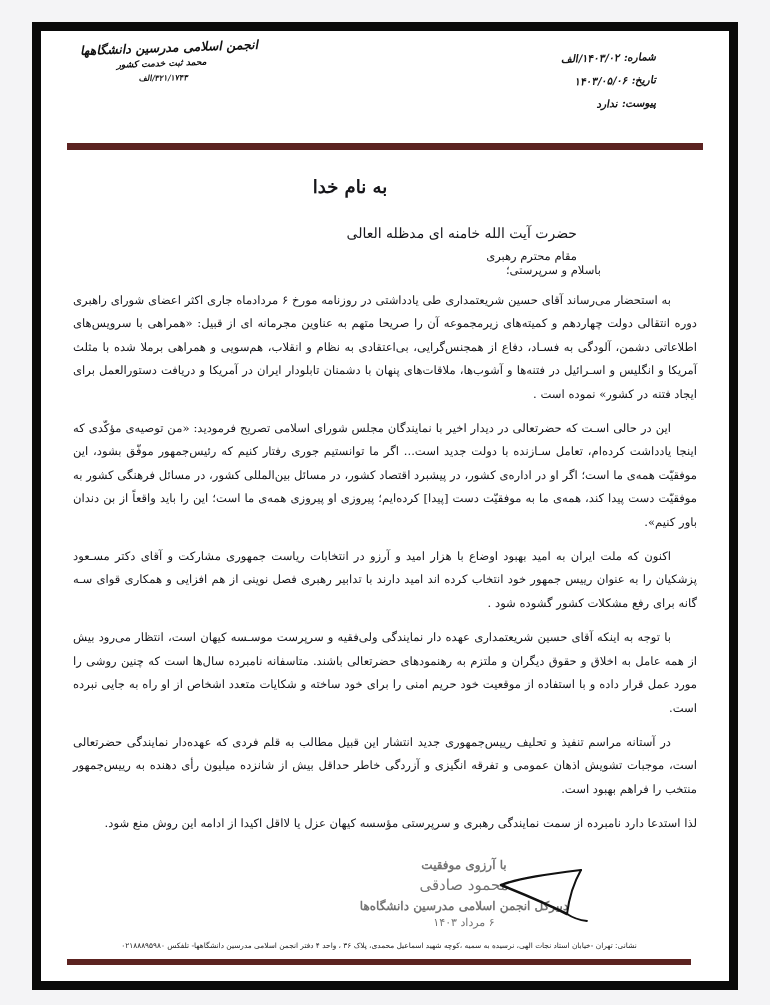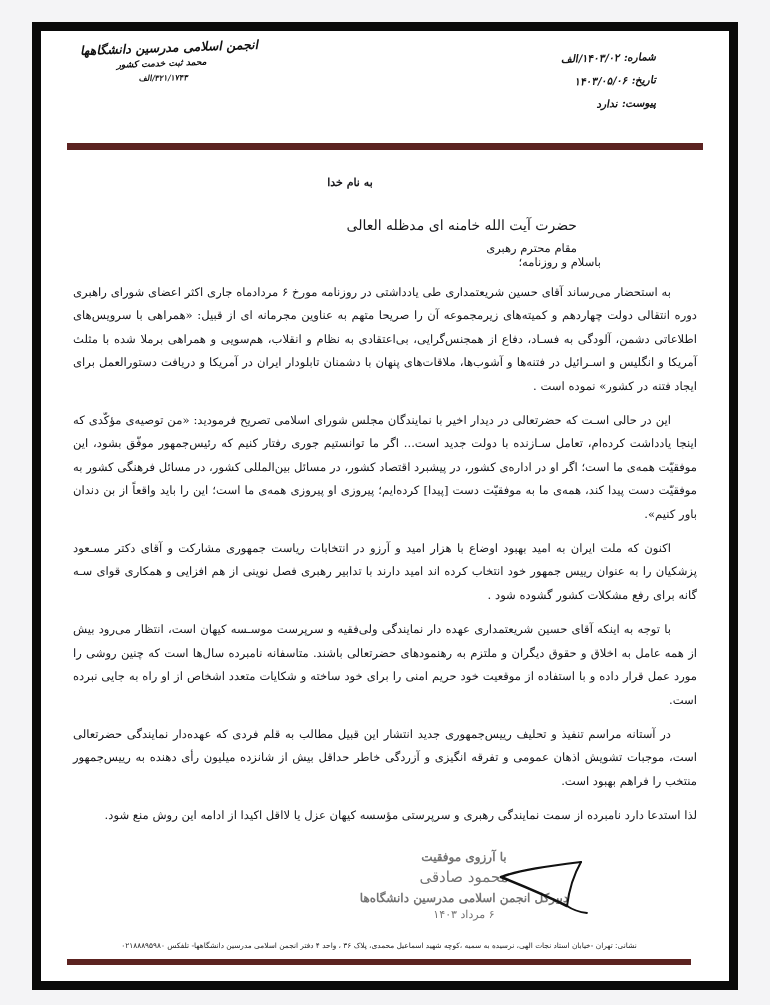--- a/index.html
+++ b/index.html
@@ -130,21 +130,21 @@
   .letter-body {
     padding: 26px 32px 0 32px;
     direction: rtl;
     text-align: justify;
     font-family: "DejaVu Serif", "Liberation Serif", serif;
     color: #16161a;
   }
 
   .bismillah {
     text-align: center;
-    font-size: 11px;
+    font-size: 18px;
     font-weight: 700;
     margin-bottom: 19px;
     padding-right: 70px;
   }
 
   .addressee {
     font-size: 14px;
     font-weight: 400;
     text-align: right;
     padding-right: 120px;
@@ -241,21 +241,21 @@
       </div>
 
       <div class="rule-top"></div>
 
       <div class="letter-body">
 
         <div class="bismillah">به نام خدا</div>
 
         <div class="addressee">حضرت آیت الله خامنه ای مدظله العالی</div>
         <div class="addressee-role">مقام محترم رهبری</div>
-        <div class="greeting">باسلام و روزنامه؛</div>
+        <div class="greeting">باسلام و سرپرستی؛</div>
 
         <p class="para">به استحضار می‌رساند آقای حسین شریعتمداری  طی یادداشتی در روزنامه مورخ ۶ مردادماه جاری اکثر اعضای شورای راهبری دوره انتقالی دولت چهاردهم و کمیته‌های زیرمجموعه آن را صریحا متهم به عناوین مجرمانه ای از قبیل: «همراهی با سرویس‌های اطلاعاتی دشمن، آلودگی به فسـاد، دفاع از همجنس‌گرایی، بی‌اعتقادی به نظام و انقلاب، هم‌سویی و همراهی برملا شده با مثلث آمریکا و انگلیس و اسـرائیل در فتنه‌ها و آشوب‌ها، ملاقات‌های پنهان با دشمنان تابلودار ایران در آمریکا و دریافت دستورالعمل برای ایجاد فتنه در کشور» نموده است .</p>
         <p class="para">این در حالی اسـت که حضرتعالی در دیدار اخیر با نمایندگان مجلس شورای اسلامی تصریح فرمودید: «من توصیه‌ی مؤکّدی که اینجا یادداشت کرده‌ام، تعامل سـازنده با دولت جدید است... اگر ما توانستیم جوری رفتار کنیم که رئیس‌جمهور موفّق بشود، این موفقیّت همه‌ی ما است؛ اگر او در اداره‌ی کشور، در پیشبرد اقتصاد کشور، در مسائل بین‌المللی کشور، در مسائل فرهنگی کشور به موفقیّت دست پیدا کند، همه‌ی ما به موفقیّت دست [پیدا] کرده‌ایم؛ پیروزی او پیروزی همه‌ی ما است؛ این را باید واقعاً از بن دندان باور کنیم».</p>
         <p class="para">اکنون که ملت ایران به امید بهبود اوضاع با هزار امید و آرزو در انتخابات ریاست جمهوری مشارکت و آقای دکتر مسـعود پزشکیان را به عنوان رییس جمهور خود انتخاب کرده اند امید دارند با تدابیر رهبری فصل نوینی از هم افزایی و همکاری قوای سـه گانه برای رفع مشکلات کشور گشوده شود .</p>
         <p class="para">با توجه به اینکه آقای حسین شریعتمداری عهده دار نمایندگی ولی‌فقیه و سرپرست موسـسه کیهان است، انتظار می‌رود بیش از همه عامل به اخلاق و حقوق دیگران و ملتزم به رهنمودهای حضرتعالی باشند. متاسفانه نامبرده سال‌ها است که چنین روشی را مورد عمل قرار داده و با استفاده از موقعیت  خود حریم امنی را برای خود ساخته و شکایات متعدد اشخاص از او راه به جایی نبرده است.</p>
         <p class="para">در آستانه مراسم تنفیذ و تحلیف رییس‌جمهوری جدید انتشار این قبیل مطالب به قلم فردی که عهده‌دار نمایندگی حضرتعالی است، موجبات تشویش اذهان عمومی و تفرقه انگیزی و آزردگی خاطر حداقل بیش از شانزده میلیون رأی دهنده به رییس‌جمهور منتخب را فراهم بهبود است.</p>
         <p class="para no-indent">لذا استدعا دارد نامبرده از سمت نمایندگی رهبری و سرپرستی مؤسسه کیهان عزل یا لااقل اکیدا از ادامه این روش منع شود.</p>
 
         <div class="signature">
           <svg class="sig-scribble" viewBox="0 0 130 62">

